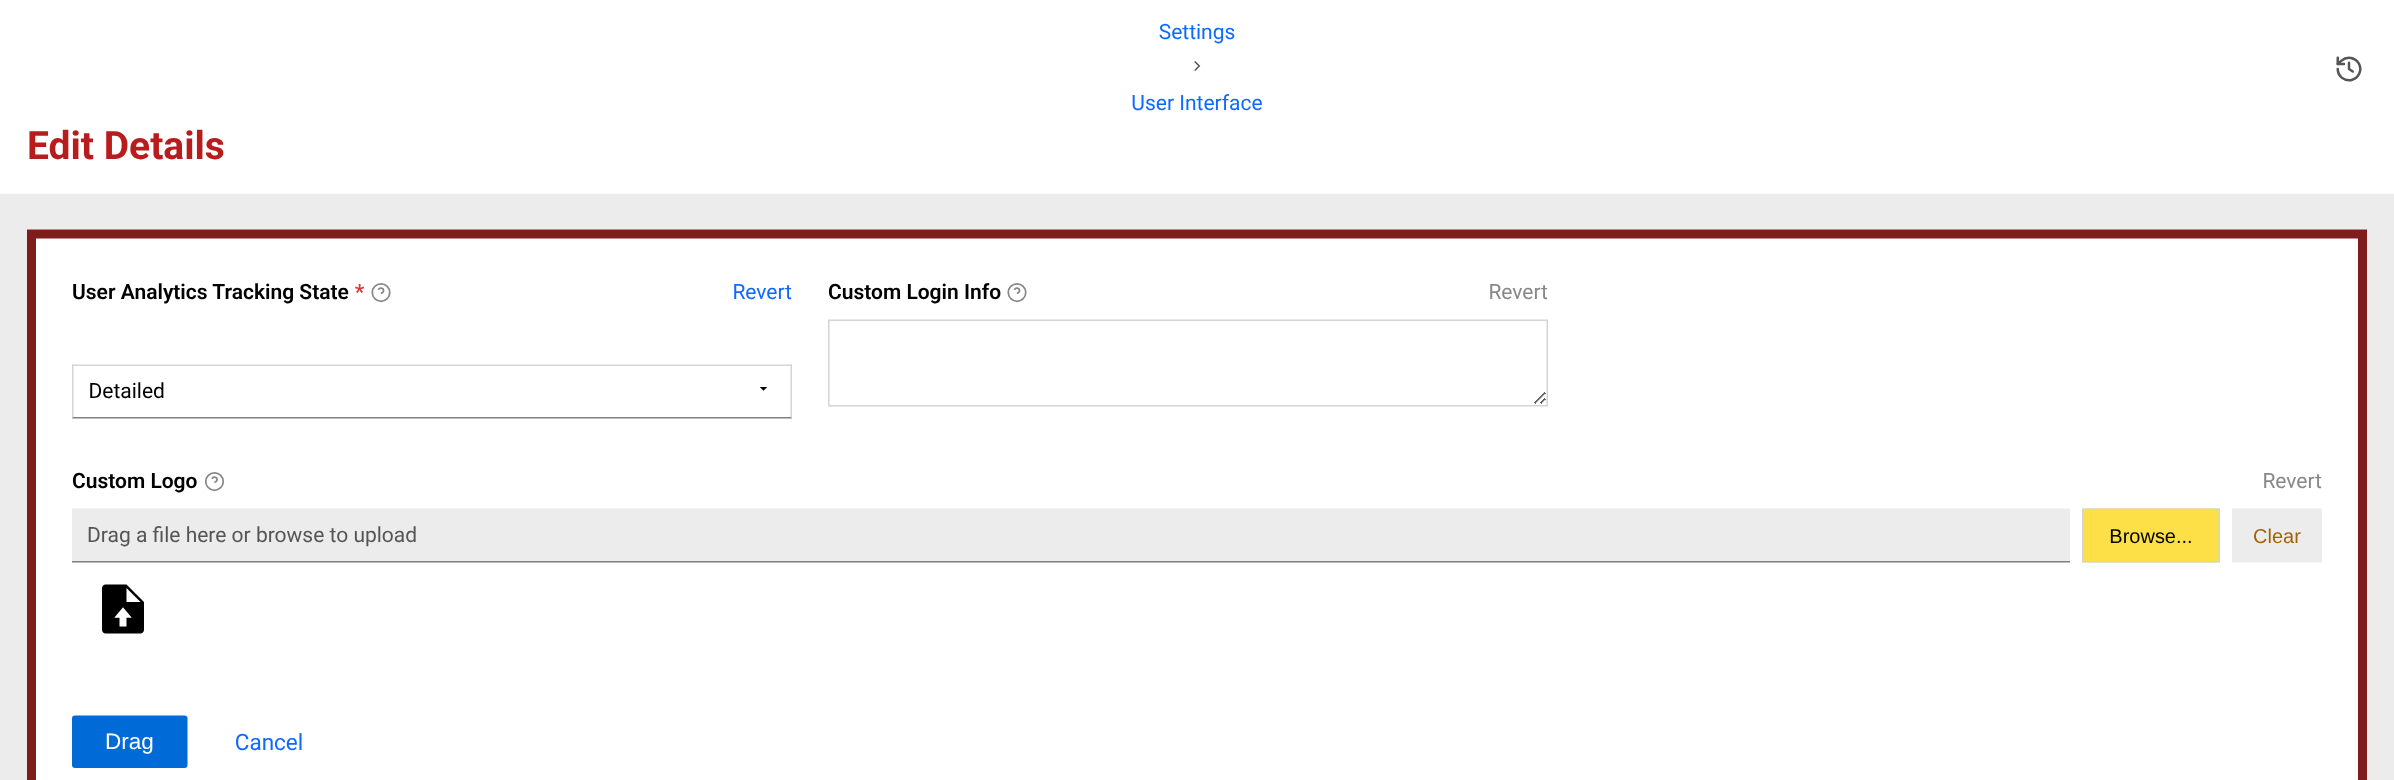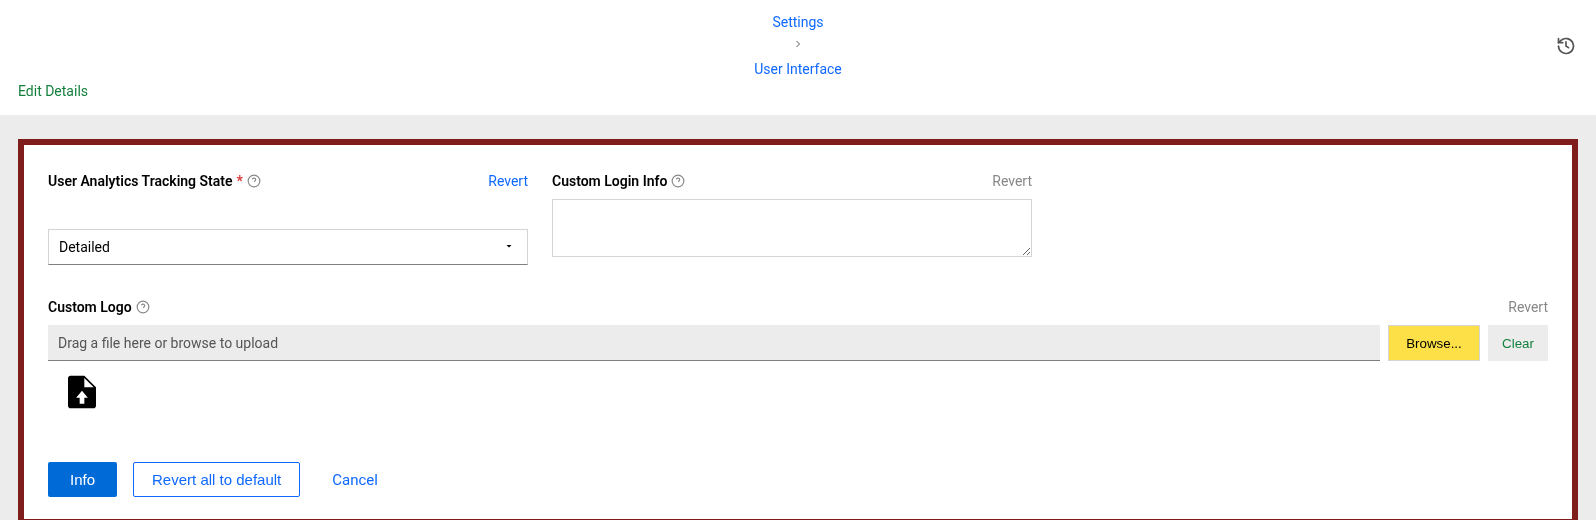--- a/index.html
+++ b/index.html
@@ -30,23 +30,23 @@
     .breadcrumb-link {
       color: #0f69ff;
       text-decoration: none;
       cursor: pointer;
     }
     .breadcrumb-sep {
       color: #555;
       font-size: 12px;
     }
     .page-title {
-      font-size: 14px;
-      font-weight: 400;
-      color: #15803d;
+      font-size: 26px;
+      font-weight: 700;
+      color: #b91c1c;
     }
     .history-icon {
       position: absolute;
       right: 20px;
       top: 36px;
       cursor: pointer;
       color: #555;
     }
     .history-icon svg {
       width: 20px;
@@ -168,21 +168,21 @@
       display: flex;
       align-items: center;
       justify-content: center;
       cursor: pointer;
     }
     .clear-btn {
       width: 60px;
       height: 36px;
       background: #ececec;
       border: none;
-      color: #15803d;
+      color: #a16207;
       display: flex;
       align-items: center;
       justify-content: center;
       cursor: default;
     }
     .file-icon-box {
       margin-left: 20px;
       margin-bottom: 50px;
     }
     .file-icon-box svg {
@@ -314,19 +314,18 @@
       </div>
       <div class="file-icon-box">
         <svg viewBox="0 0 24 28" fill="currentColor">
           <path d="M14 0 H2 C1 0 0 1 0 2 V26 C0 27 1 28 2 28 H22 C23 28 24 27 24 26 V10 L14 0 Z M14 2 L22 10 H14 V2 Z" fill="#000"></path>
           <path d="M12 13 L17 19 H14 V24 H10 V19 H7 L12 13 Z" fill="#fff"></path>
         </svg>
       </div>
     </div>
 
     <div class="footer-row">
-      <button class="save-btn">Info</button>
-      <button class="revert-all-btn">Revert all to default</button>
+      <button class="save-btn">Drag</button>
       <span class="cancel-link">Cancel</span>
     </div>
 
   </div>
 </div>
 
 </body></html>

